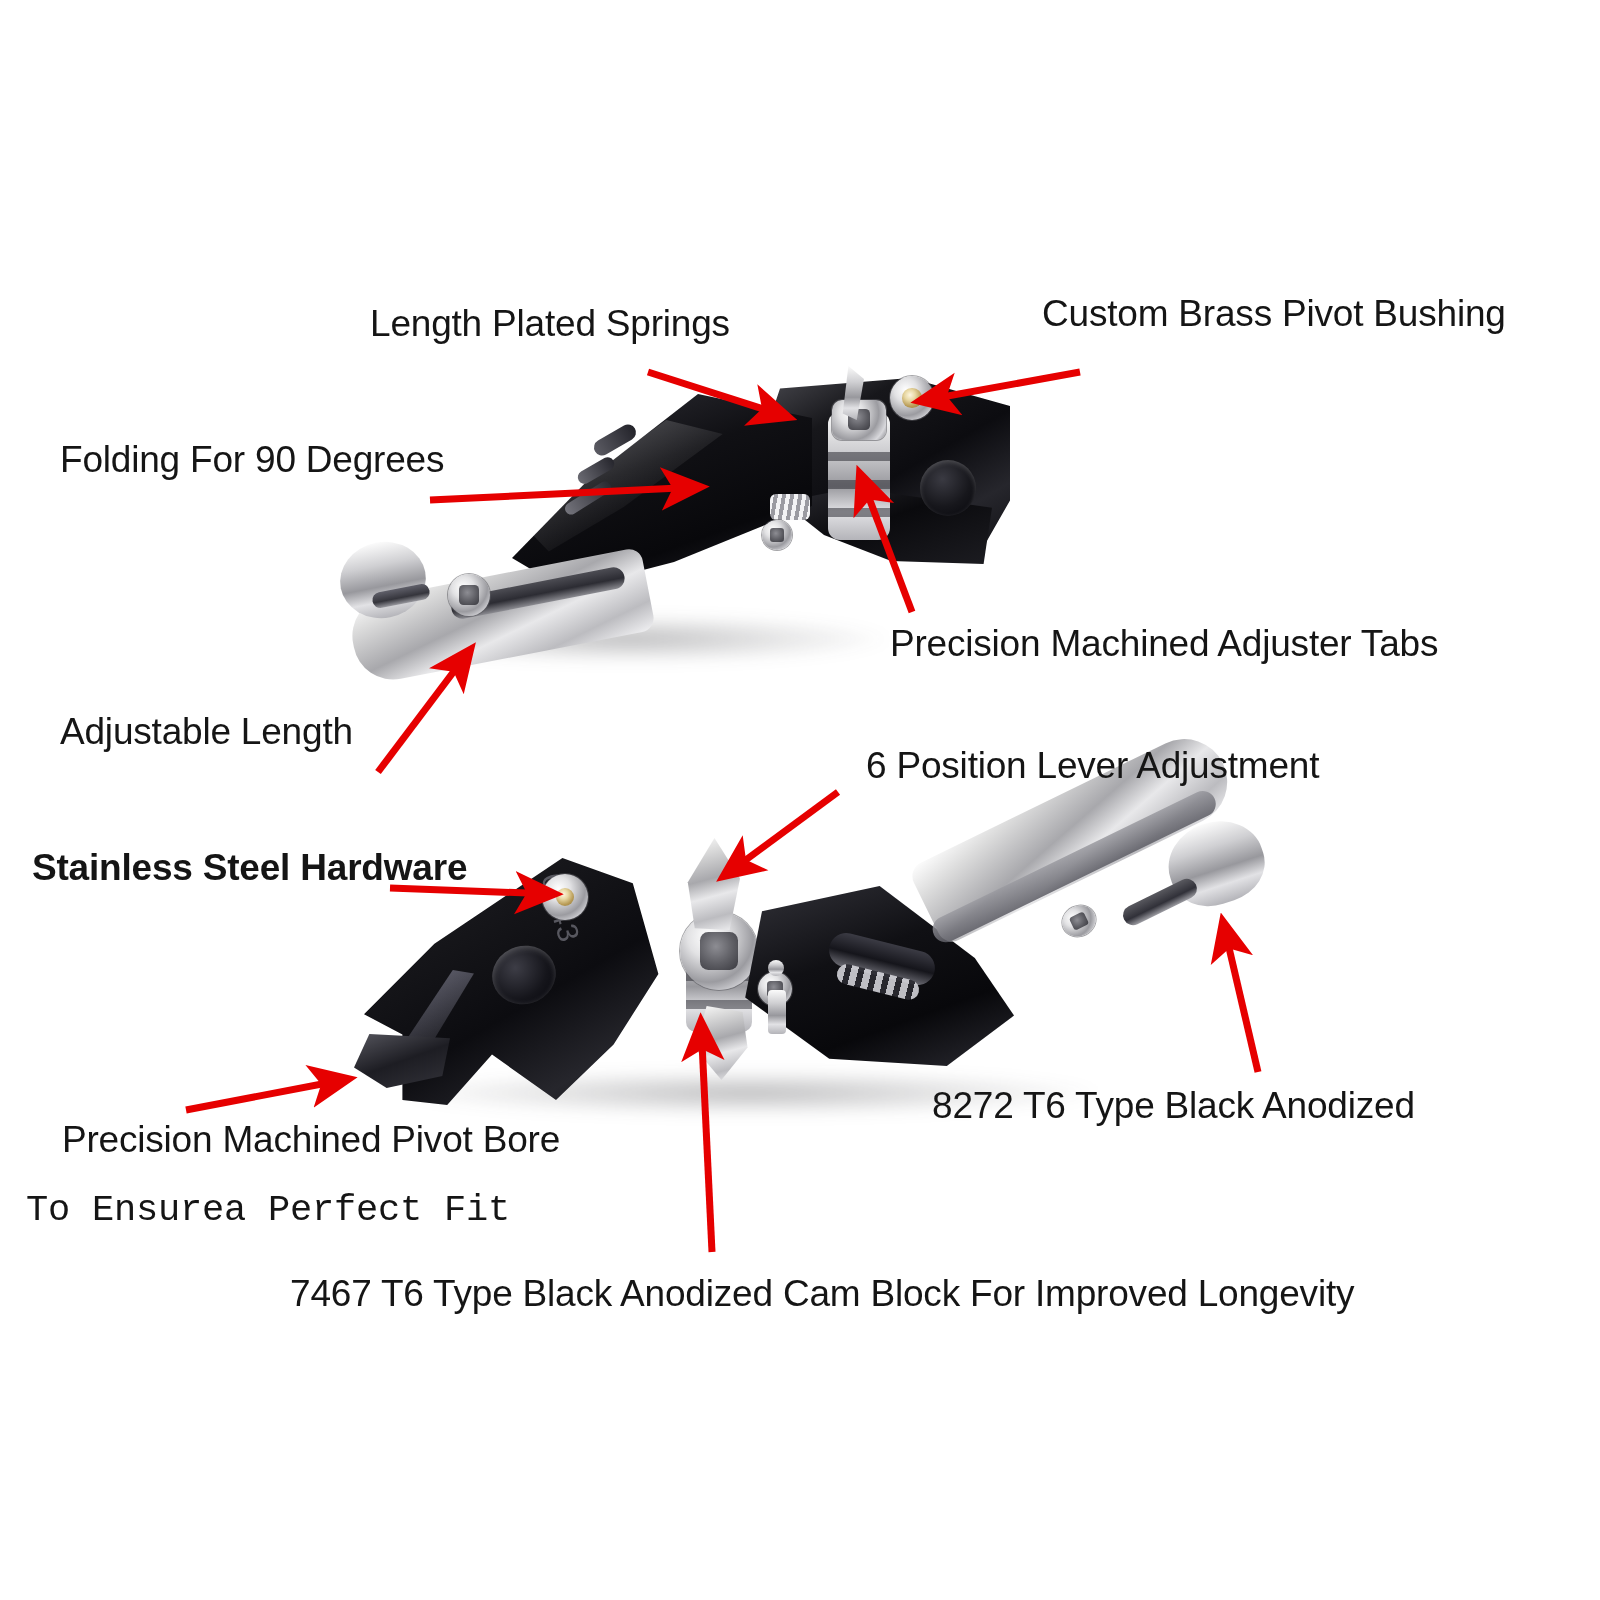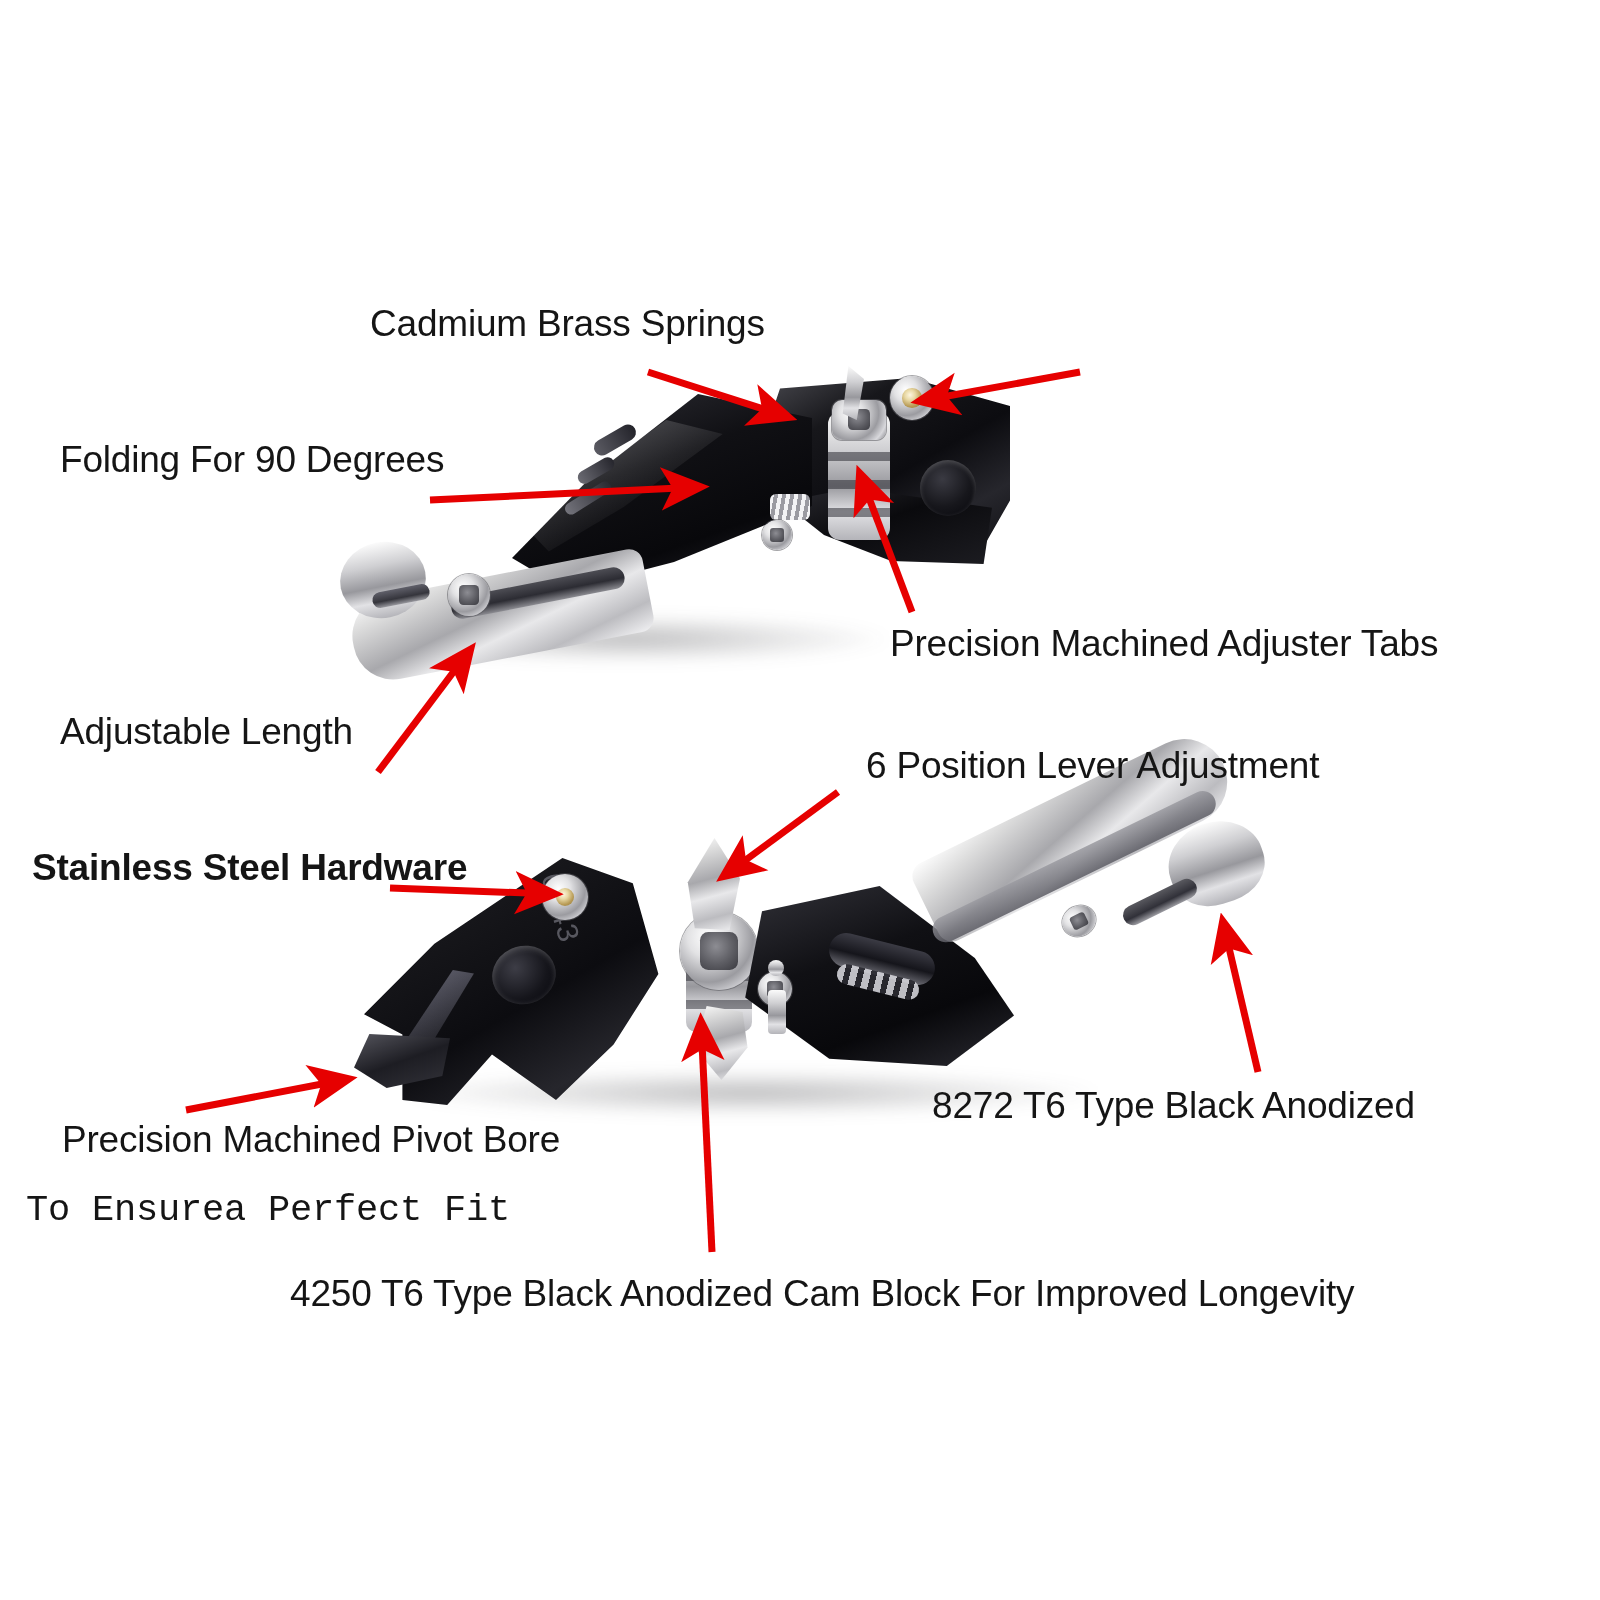--- a/index.html
+++ b/index.html
@@ -226,33 +226,34 @@
       <line x1="912" y1="612" x2="860" y2="474"></line>
       <line x1="378" y1="772" x2="470" y2="650"></line>
       <line x1="838" y1="792" x2="724" y2="876"></line>
       <line x1="390" y1="888" x2="554" y2="894"></line>
       <line x1="186" y1="1110" x2="348" y2="1079"></line>
       <line x1="1258" y1="1072" x2="1223" y2="922"></line>
       <line x1="712" y1="1252" x2="701" y2="1022"></line>
     </g>
   </svg>
 
-  <div class="label" style="left:370px;top:300px;">Cadmium Brass Springs</div>
-
+  <div class="label" style="left:370px;top:300px;">Length Plated Springs</div>
+
+  <div class="label" style="left:1042px;top:290px;">Custom Brass Pivot Bushing</div>
 
   <div class="label" style="left:60px;top:436px;text-align:center;">Folding For 90 Degrees</div>
 
   <div class="label" style="left:890px;top:620px;">Precision Machined Adjuster Tabs</div>
 
   <div class="label" style="left:60px;top:708px;">Adjustable Length</div>
 
   <div class="label" style="left:866px;top:742px;">6 Position Lever Adjustment</div>
 
   <div class="label" style="left:32px;top:844px;font-weight:bold;">Stainless Steel Hardware</div>
 
   <div class="label" style="left:26px;top:1116px;margin-left:36px;">Precision Machined Pivot Bore</div>
   <div class="label" style="left:26px;top:1186px;font-family:Liberation Mono, monospace;">To Ensurea Perfect Fit</div>
 
   <div class="label" style="left:932px;top:1082px;">8272 T6 Type Black Anodized</div>
 
-  <div class="label" style="left:290px;top:1270px;">4250 T6 Type Black Anodized Cam Block For Improved Longevity</div>
+  <div class="label" style="left:290px;top:1270px;">7467 T6 Type Black Anodized Cam Block For Improved Longevity</div>
 
 </div>
 
 </body></html>

